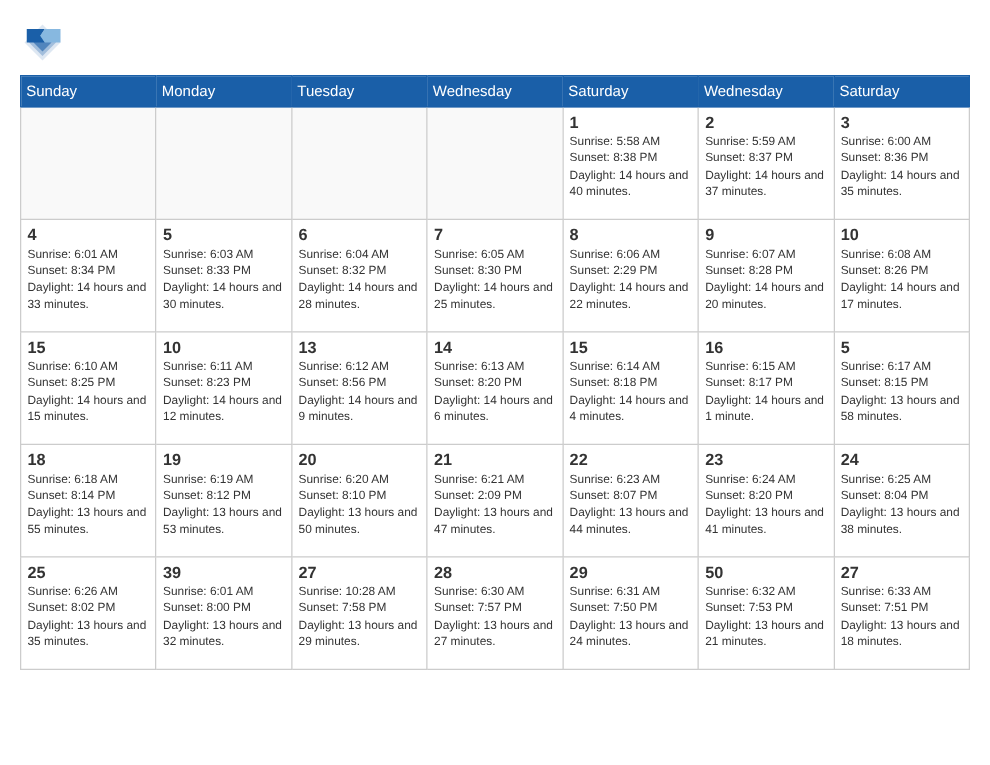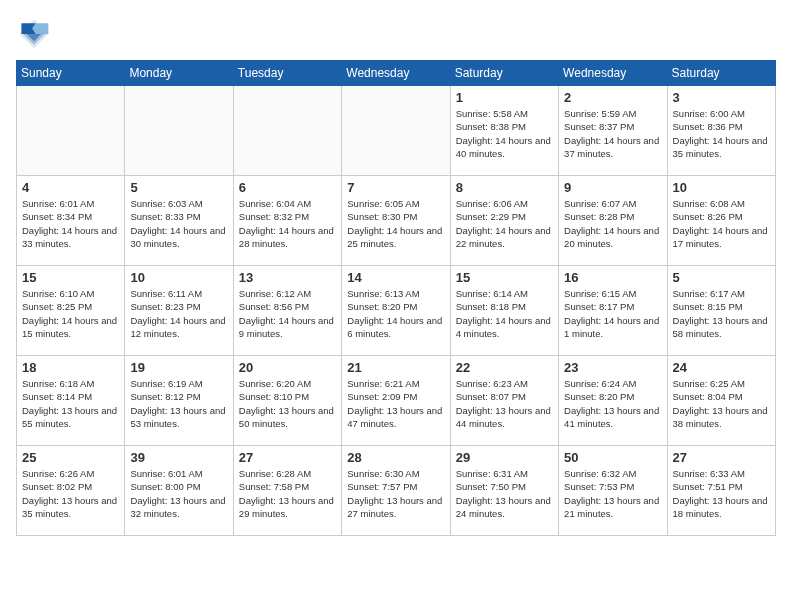--- a/index.html
+++ b/index.html
@@ -312,21 +312,21 @@
         </td>
         <td>
           <div class="day-number">39</div>
           <div class="day-info">Sunrise: 6:01 AM
 Sunset: 8:00 PM
 Daylight: 13 hours
 and 32 minutes.</div>
         </td>
         <td>
           <div class="day-number">27</div>
-          <div class="day-info">Sunrise: 6:28 AM
+          <div class="day-info">Sunrise: 10:28 AM
 Sunset: 7:58 PM
 Daylight: 13 hours
 and 29 minutes.</div>
         </td>
         <td>
           <div class="day-number">28</div>
           <div class="day-info">Sunrise: 6:30 AM
 Sunset: 7:57 PM
 Daylight: 13 hours
 and 27 minutes.</div>

